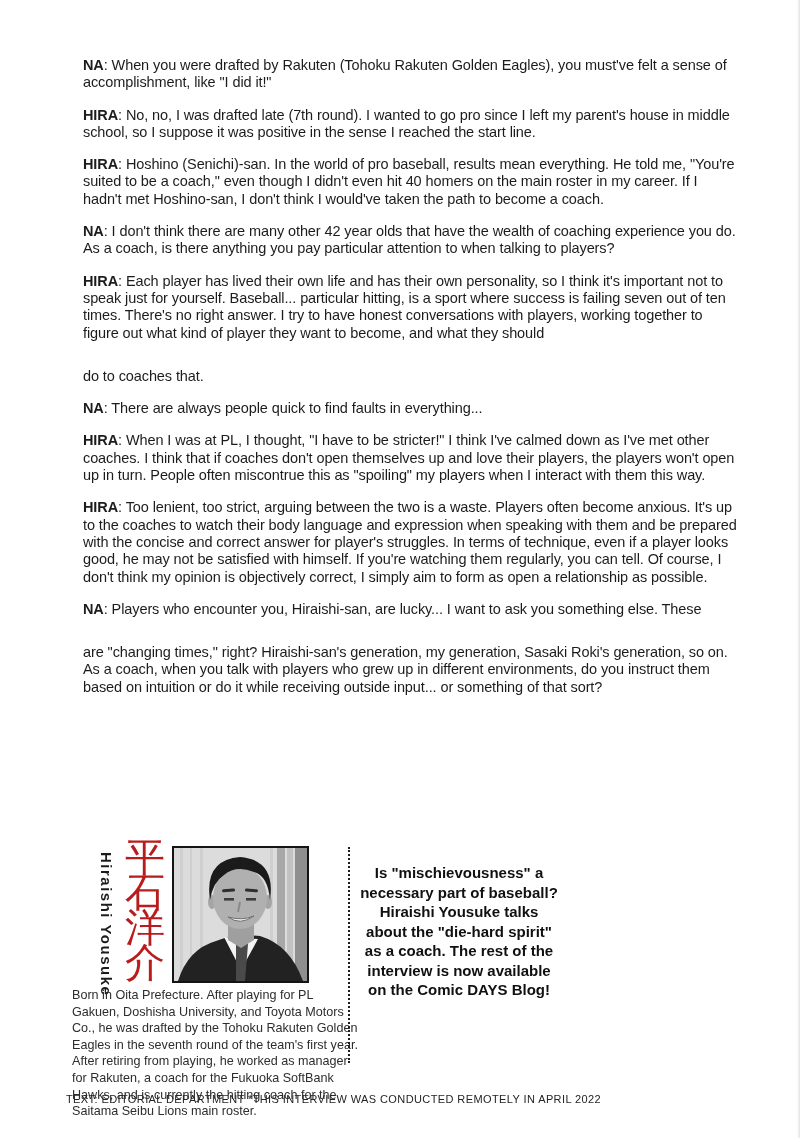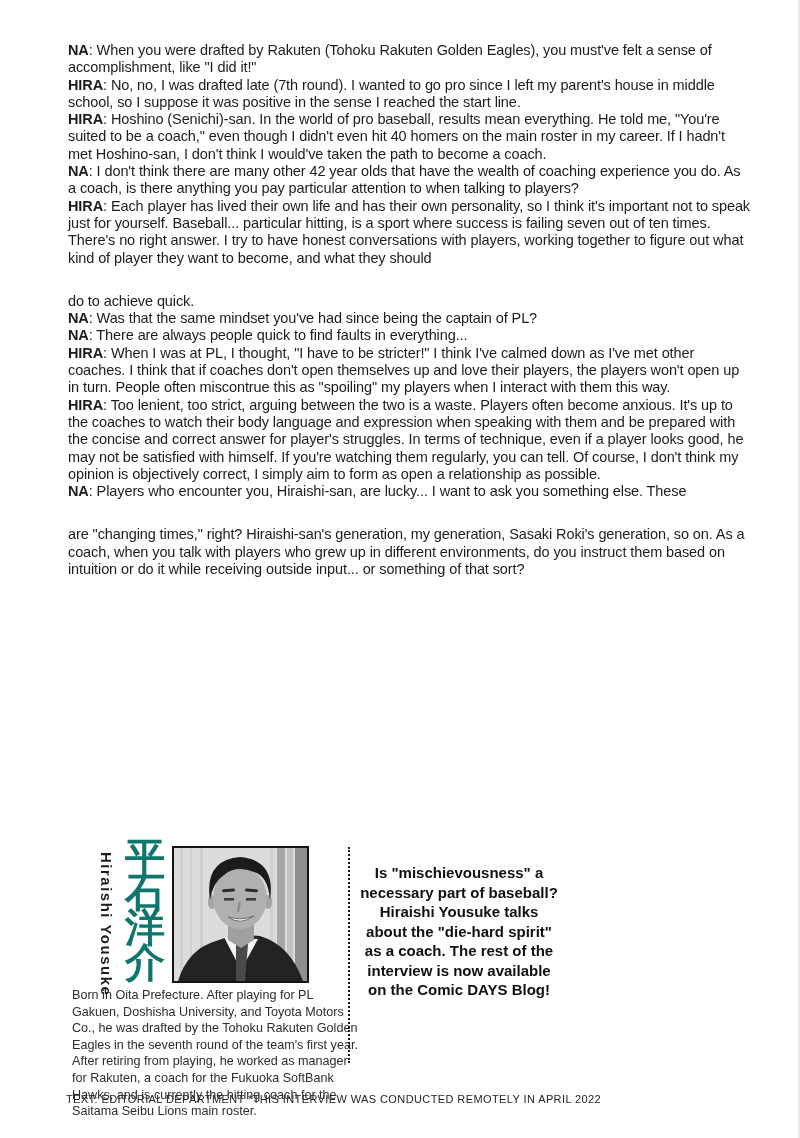--- a/index.html
+++ b/index.html
@@ -10,34 +10,34 @@
     overflow:hidden;
     font-family:"Liberation Sans",sans-serif;
     color:#1c1c1c;
   }
   
   .interview{
     position:absolute;left:68px;top:42px;width:684px;
     font-size:14.5px;line-height:17.3px;letter-spacing:-0.1px;
   }
   .block{margin:0 0 26px 0;}
-  .seg{margin:0;}
+  .seg{margin:15px;}
   .seg b{font-weight:700;}
 
   
   .romaji{
     position:absolute;left:98px;top:852px;height:132px;
     writing-mode:vertical-rl;text-orientation:sideways;
     font-weight:700;font-size:15px;letter-spacing:1.5px;white-space:nowrap;
   }
   .kanji{
     position:absolute;left:119px;top:840px;width:52px;
-    font-size:40px;line-height:35px;font-weight:700;
+    font-size:40px;line-height:35px;font-weight:400;
     word-break:break-all;text-align:center;
-    font-family:"DejaVu Sans",sans-serif;color:#0f766e;
+    font-family:"DejaVu Sans",sans-serif;color:#b91c1c;
   }
   .photo{
     position:absolute;left:172px;top:846px;width:137px;height:137px;
     margin:0;border:2px solid #141414;box-sizing:border-box;background:#dcdcdc;
   }
   .photo svg{display:block;width:100%;height:100%;}
   .bio{
     position:absolute;left:72px;top:987px;width:288px;margin:0;
     font-size:12.6px;line-height:16.6px;color:#2d2d2d;
   }
@@ -64,22 +64,21 @@
 
 <main class="interview">
     <section class="block">
       <div class="seg"><b>NA</b>: When you were drafted by Rakuten (Tohoku Rakuten Golden Eagles), you must've felt a sense of accomplishment, like "I did it!"</div>
       <div class="seg"><b>HIRA</b>: No, no, I was drafted late (7th round). I wanted to go pro since I left my parent's house in middle school, so I suppose it was positive in the sense I reached the start line.</div>
       <div class="seg"><b>HIRA</b>: Hoshino (Senichi)-san. In the world of pro baseball, results mean everything. He told me, "You're suited to be a coach," even though I didn't even hit 40 homers on the main roster in my career. If I hadn't met Hoshino-san, I don't think I would've taken the path to become a coach.</div>
       <div class="seg"><b>NA</b>: I don't think there are many other 42 year olds that have the wealth of coaching experience you do. As a coach, is there anything you pay particular attention to when talking to players?</div>
       <div class="seg"><b>HIRA</b>: Each player has lived their own life and has their own personality, so I think it's important not to speak just for yourself. Baseball... particular hitting, is a sport where success is failing seven out of ten times. There's no right answer. I try to have honest conversations with players, working together to figure out what kind of player they want to become, and what they should</div>
     </section>
     <section class="block">
-      <div class="seg">do to achieve quick.</div>
-      <div class="seg"><b>NA</b>: Was that the same mindset you've had since being the captain of PL?</div>
+      <div class="seg">do to coaches that.</div>
       <div class="seg"><b>NA</b>: There are always people quick to find faults in everything...</div>
       <div class="seg"><b>HIRA</b>: When I was at PL, I thought, "I have to be stricter!" I think I've calmed down as I've met other coaches. I think that if coaches don't open themselves up and love their players, the players won't open up in turn. People often miscontrue this as "spoiling" my players when I interact with them this way.</div>
       <div class="seg"><b>HIRA</b>: Too lenient, too strict, arguing between the two is a waste. Players often become anxious. It's up to the coaches to watch their body language and expression when speaking with them and be prepared with the concise and correct answer for player's struggles. In terms of technique, even if a player looks good, he may not be satisfied with himself. If you're watching them regularly, you can tell. Of course, I don't think my opinion is objectively correct, I simply aim to form as open a relationship as possible.</div>
       <div class="seg"><b>NA</b>: Players who encounter you, Hiraishi-san, are lucky... I want to ask you something else. These</div>
     </section>
     <section class="block">
       <div class="seg">are "changing times," right? Hiraishi-san's generation, my generation, Sasaki Roki's generation, so on. As a coach, when you talk with players who grew up in different environments, do you instruct them based on intuition or do it while receiving outside input... or something of that sort?</div>
     </section>
   </main>
 

